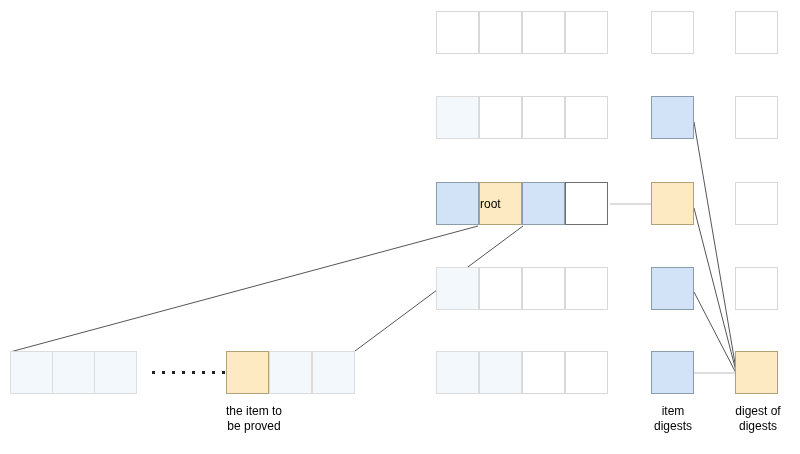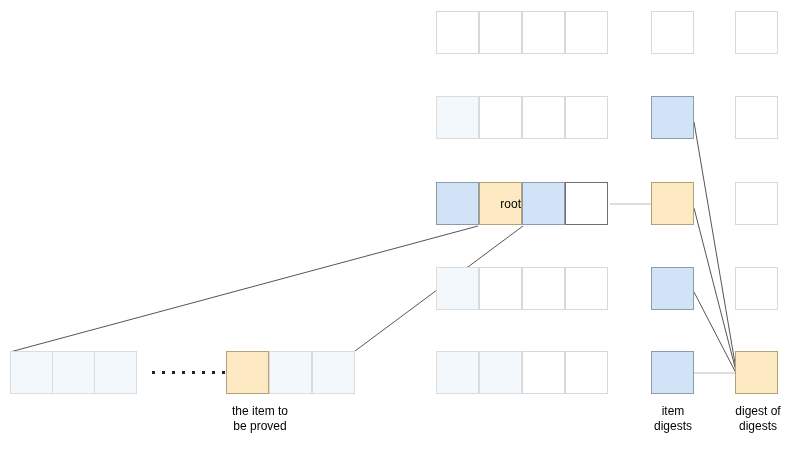--- a/index.html
+++ b/index.html
@@ -50,21 +50,21 @@
     border-color: #b2a177;
   }
   .cell.plain-strong {
     background: #ffffff;
     border-color: #6f6f6f;
   }
   .cell .celltext {
     position: absolute;
     left: 0; right: 0; top: 50%;
     transform: translateY(-50%);
-    text-align: right;
+    text-align: left;
     font-size: 12px;
     line-height: 13px;
     color: #000000;
   }
   .ellipsis {
     position: absolute;
     display: flex;
     align-items: center;
     gap: 7px;
   }
@@ -147,21 +147,21 @@
         <span class="dot"></span>
         <span class="dot"></span>
         <span class="dot"></span>
         <span class="dot"></span>
         <span class="dot"></span>
         <span class="dot"></span>
         <span class="dot"></span>
       </div>
     </div>
   <div id="caption-layer">
-      <div class="caption" style="left: 190px; top: 404px; width: 140px;">the item to
+      <div class="caption" style="left: 184px; top: 404px; width: 140px;">the item to
 be proved</div>
       <div class="caption" style="left: 633px; top: 404px; width: 80px;">item
 digests</div>
       <div class="caption" style="left: 711px; top: 404px; width: 94px;">digest of
 digests</div>
     </div>
 
 </div>
 
 </body></html>

